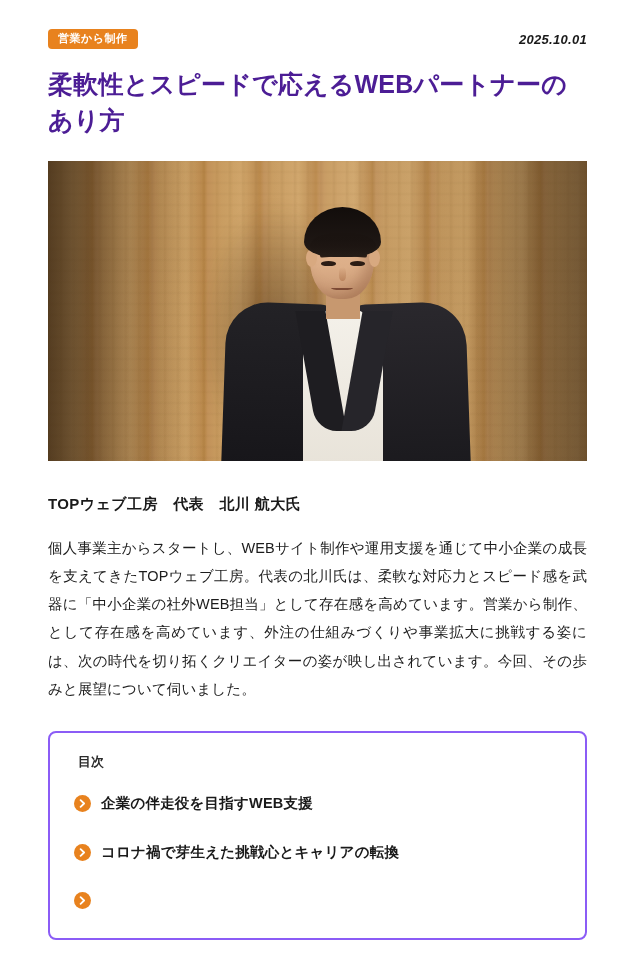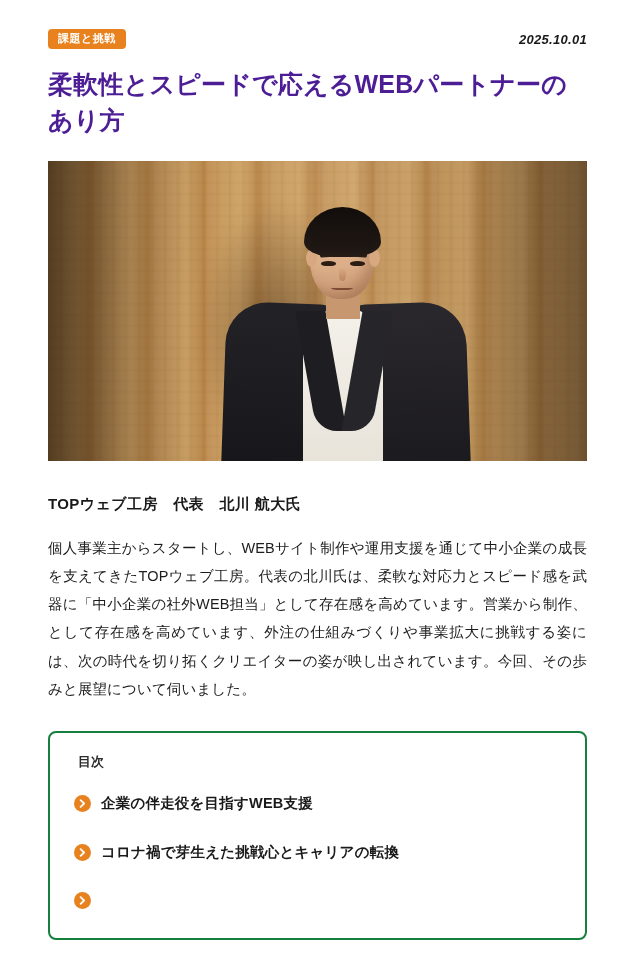--- a/index.html
+++ b/index.html
@@ -208,21 +208,21 @@
   .lede {
     font-size: 14.5px;
     line-height: 1.95;
     margin: 20px 0 0 0;
     letter-spacing: 0.1px;
     text-align: justify;
     color: #1c1c1c;
   }
   .toc {
     margin: 28px 0 0 0;
-    border: 2px solid #15803d;
+    border: 2px solid #8b5cf6;
     border-radius: 8px;
     padding: 18px 24px 22px 24px;
   }
   .toc-title {
     font-size: 13px;
     font-weight: 700;
     color: #2b2b2b;
     margin: 2px 0 14px 4px;
   }
   .toc-list {
@@ -254,21 +254,21 @@
     color: #1a1a1a;
     letter-spacing: 0.2px;
   }
 </style>
 </head>
 <body>
 
 <div class="page">
 
   <div class="meta-row">
-    <span class="category-badge">課題と挑戦</span>
+    <span class="category-badge">営業から制作</span>
     <span class="date">2025.10.01</span>
   </div>
 
   <h1 class="article-title">柔軟性とスピードで応えるWEBパートナーのあり方</h1>
 
   <div class="hero-figure">
     <div class="wood-wall"></div>
     <div class="wood-grain"></div>
     <div class="wall-shadow-left"></div>
     <div class="wall-shadow-right"></div>

